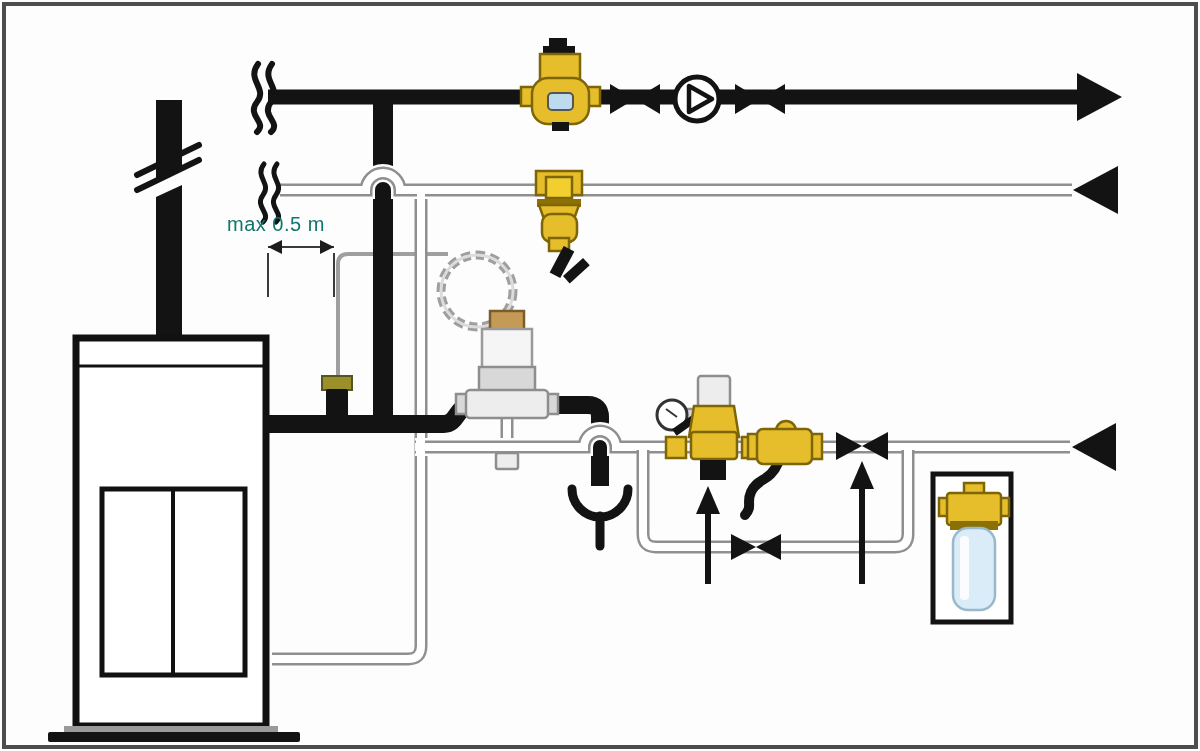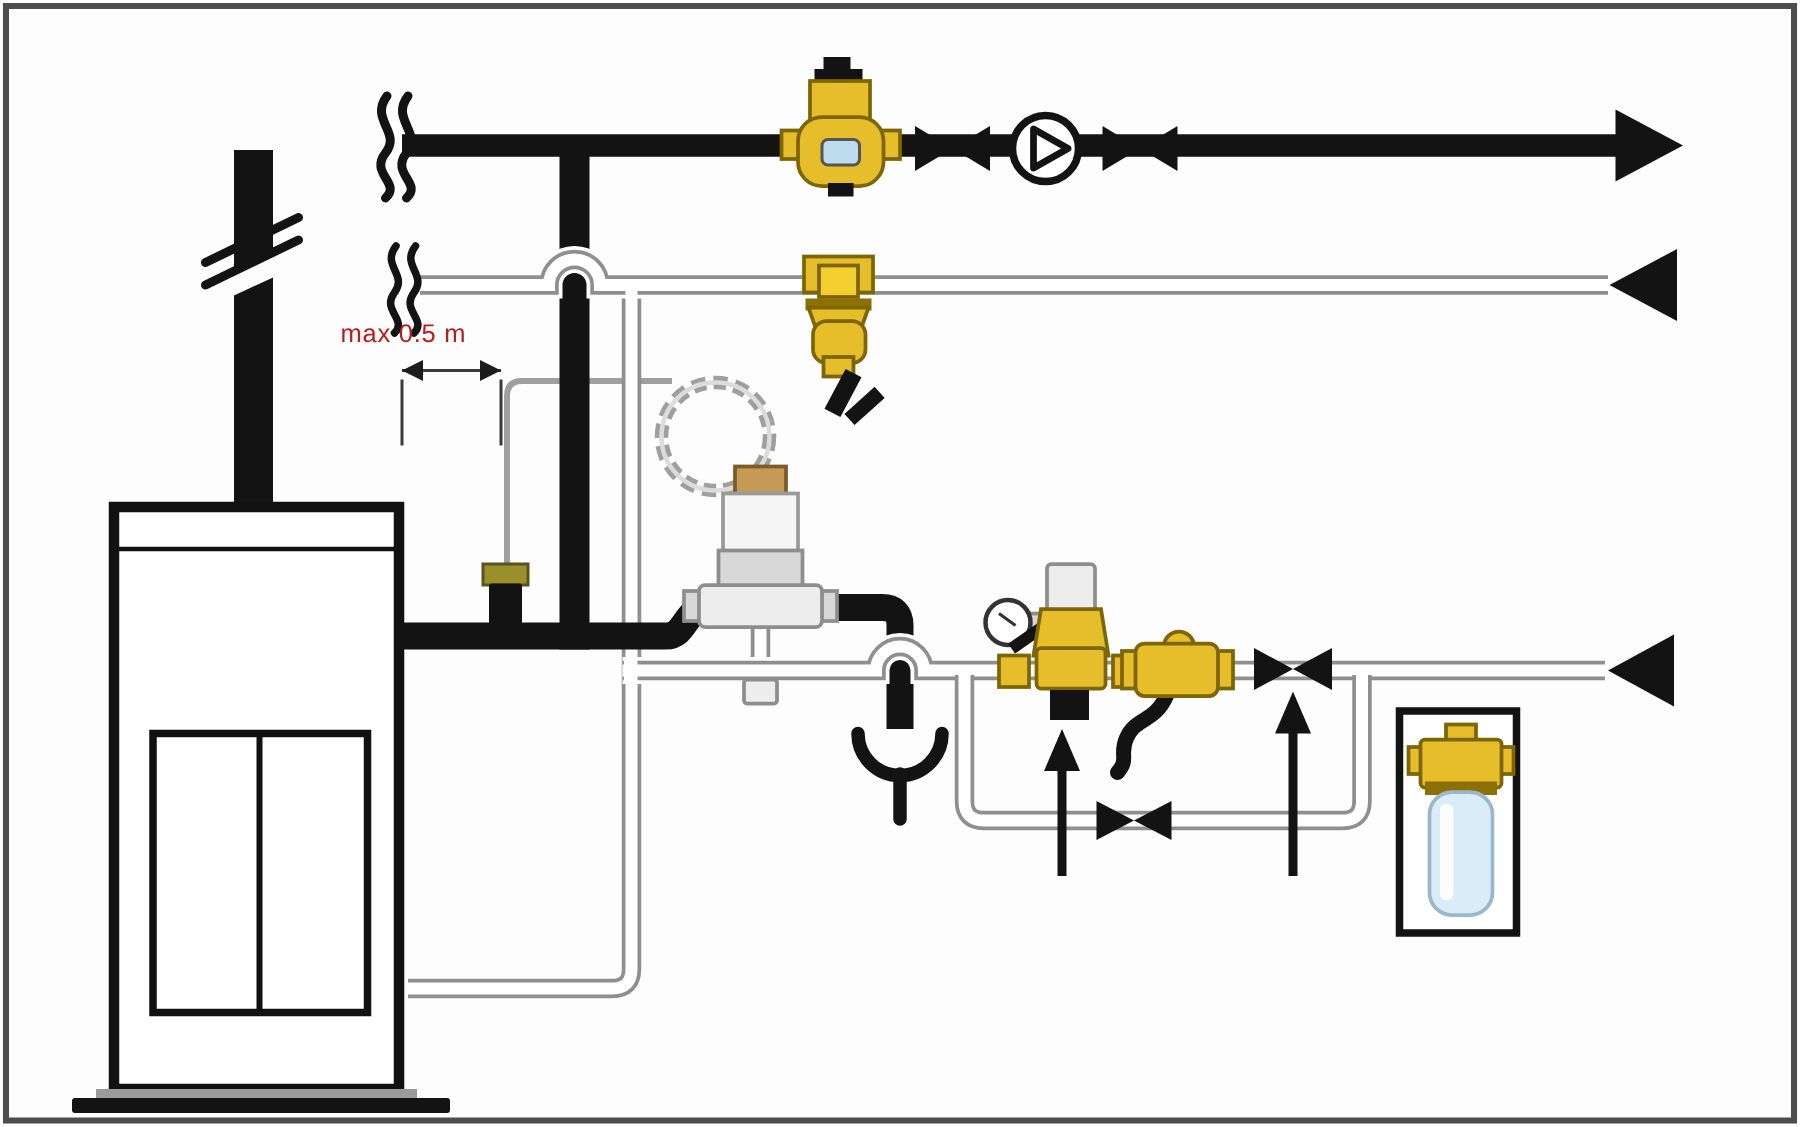--- a/index.html
+++ b/index.html
@@ -11,21 +11,21 @@
   .bpipe{stroke:#131313;fill:none;}
   .pipe-clear{stroke:#fdfdfd;stroke-width:18;fill:none;}
   .pipe-gray{stroke:#8f8f8f;stroke-width:13;fill:none;}
   .pipe-core{stroke:#ffffff;stroke-width:8;fill:none;}
   .thin-gray{stroke:#9f9f9f;fill:none;}
   .brass{fill:#e6bd2a;stroke:#7e6606;stroke-width:2.5;}
   .brassdk{fill:#8a7005;stroke:none;}
   .metal{fill:#ededed;stroke:#8e8e8e;stroke-width:2.5;}
   .metal2{fill:#d8d8d8;stroke:#8e8e8e;stroke-width:2.5;}
   .dim{stroke:#3a3a3a;stroke-width:2;fill:none;}
-  #dim-label{position:absolute;left:227px;top:213px;font-size:17px;color:#b91c1c;
+  #dim-label{position:absolute;left:227px;top:213px;font-size:20px;color:#0f766e;
              letter-spacing:0.5px;white-space:nowrap;}
 </style>
 </head>
 <body>
 
 <div id="canvas">
   <div id="frame"></div>
 
   <svg width="1200" height="751" viewBox="0 0 1200 751">
 

